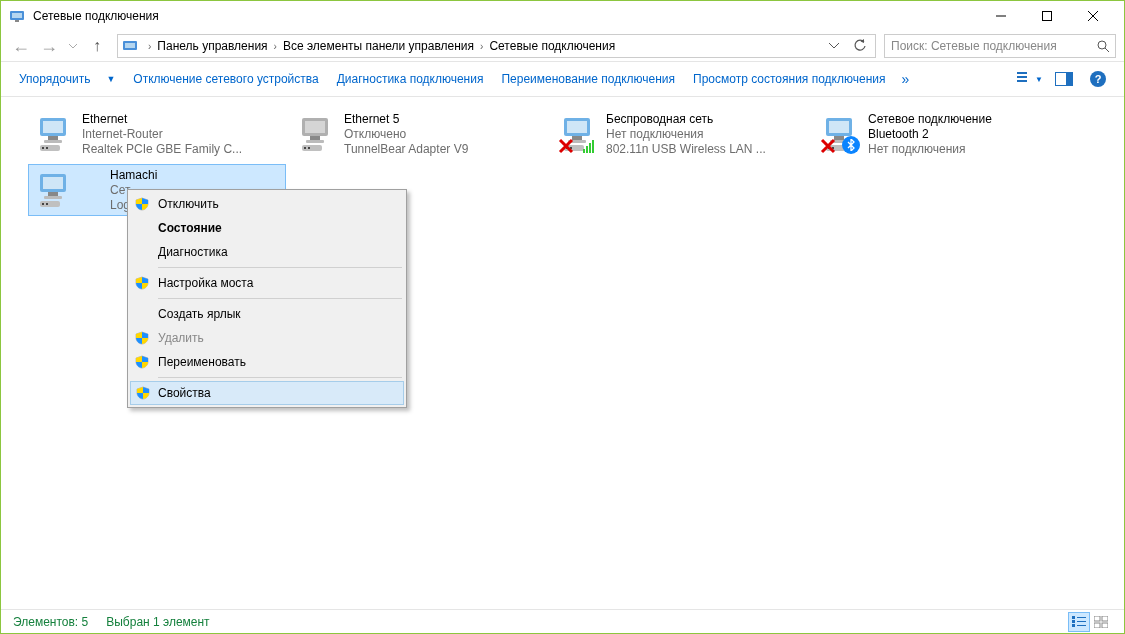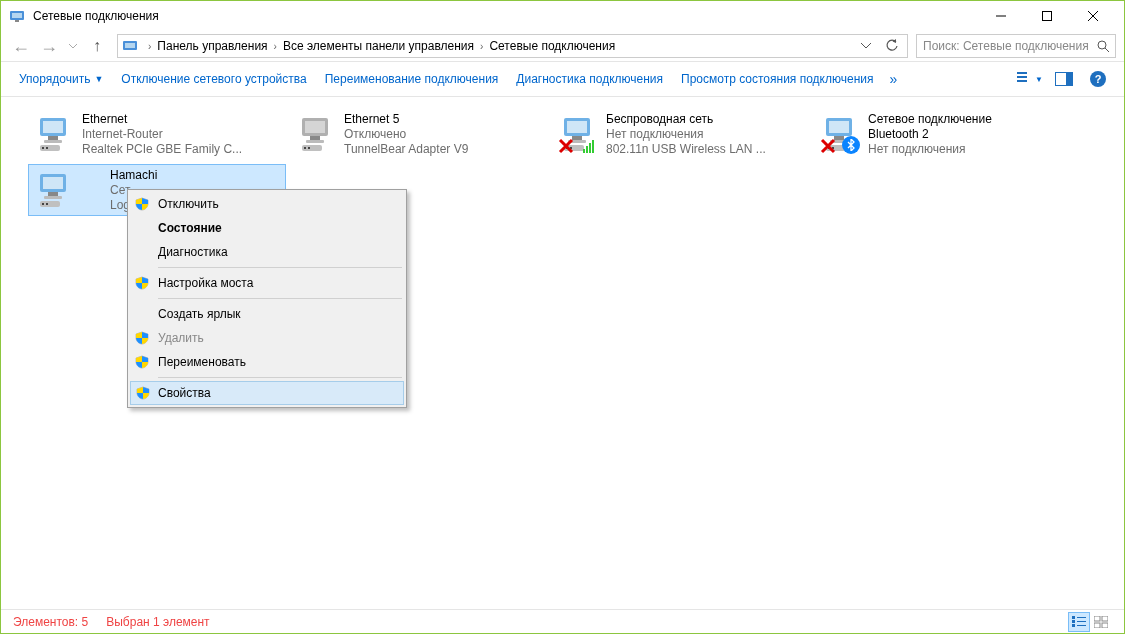--- a/index.html
+++ b/index.html
@@ -73,21 +73,21 @@
   .breadcrumb { display: flex; align-items: center; flex: 1; }
   .crumb { padding: 0 2px; }
   .crumb-arrow { padding: 0 4px; color: #666; font-size: 10px; }
   .addr-right { display:flex; align-items:center; gap:4px; }
   .addr-expand, .addr-refresh {
     width: 22px; height: 22px;
     display:flex; align-items:center; justify-content:center;
     color:#555;
   }
   .search-bar {
-    width: 200px;
+    width: 232px;
     height: 24px;
     border: 1px solid #ccc;
     display: flex;
     align-items: center;
     padding: 0 4px;
   }
   .search-input {
     flex: 1;
     border: none;
     outline: none;
@@ -106,21 +106,21 @@
     align-items: center;
     padding: 0 12px;
     gap: 6px;
   }
   .tool-btn {
     padding: 4px 6px;
     color: #0066cc;
     white-space: nowrap;
     display: flex;
     align-items: center;
-    gap: 4px;
+    gap: 16px;
   }
   .tool-btn .caret { font-size: 9px; color: #0066cc; }
   .tool-spacer { flex: 1; }
   .tool-icon-btn {
     width: 28px; height: 24px;
     display:flex; align-items:center; justify-content:center;
     color: #0066cc;
     position:relative;
   }
   .tool-chevron { color: #0066cc; font-size: 14px; padding: 0 4px; }
@@ -218,21 +218,21 @@
     bottom: 0;
     left: 0;
     right: 0;
     height: 24px;
     border-top: 1px solid #e5e5e5;
     display: flex;
     align-items: center;
     padding: 0 12px;
     font-size: 12px;
   }
-  .status-segment { margin-right: 18px; color: #ef4444; }
+  .status-segment { margin-right: 18px; color: #15803d; }
   .status-spacer { flex: 1; }
   .view-btn {
     width: 22px; height: 20px;
     display:flex; align-items:center; justify-content:center;
     color:#555;
     border: 1px solid transparent;
   }
   .view-btn.active { border: 1px solid #7abdf7; background:#cde8ff; }
 
   
@@ -355,22 +355,22 @@
     </div>
   </div>
 </div>
 
 <div class="toolbar">
   <div class="tool-btn">
       <span>Упорядочить</span> 
       <span class="caret">▼</span>
     </div>
   <div class="tool-btn">Отключение сетевого устройства</div>
+  <div class="tool-btn">Диагностика подключения</div>
   <div class="tool-btn">Переименование подключения</div>
-  <div class="tool-btn">Диагностика подключения</div>
   <div class="tool-btn">Просмотр состояния подключения</div>
   <div class="tool-chevron">»</div>
   <div class="tool-spacer"></div>
   <div class="tool-icon-btn">
     <svg width="16" height="14" viewBox="0 0 16 14">
         <rect x="0" y="0" width="10" height="2" fill="#1e6fbf"></rect>
         <rect x="0" y="4" width="10" height="2" fill="#1e6fbf"></rect>
         <rect x="0" y="8" width="10" height="2" fill="#1e6fbf"></rect>
       </svg>
     <span class="caret" style="font-size:8px;margin-left:2px;">▼</span>

